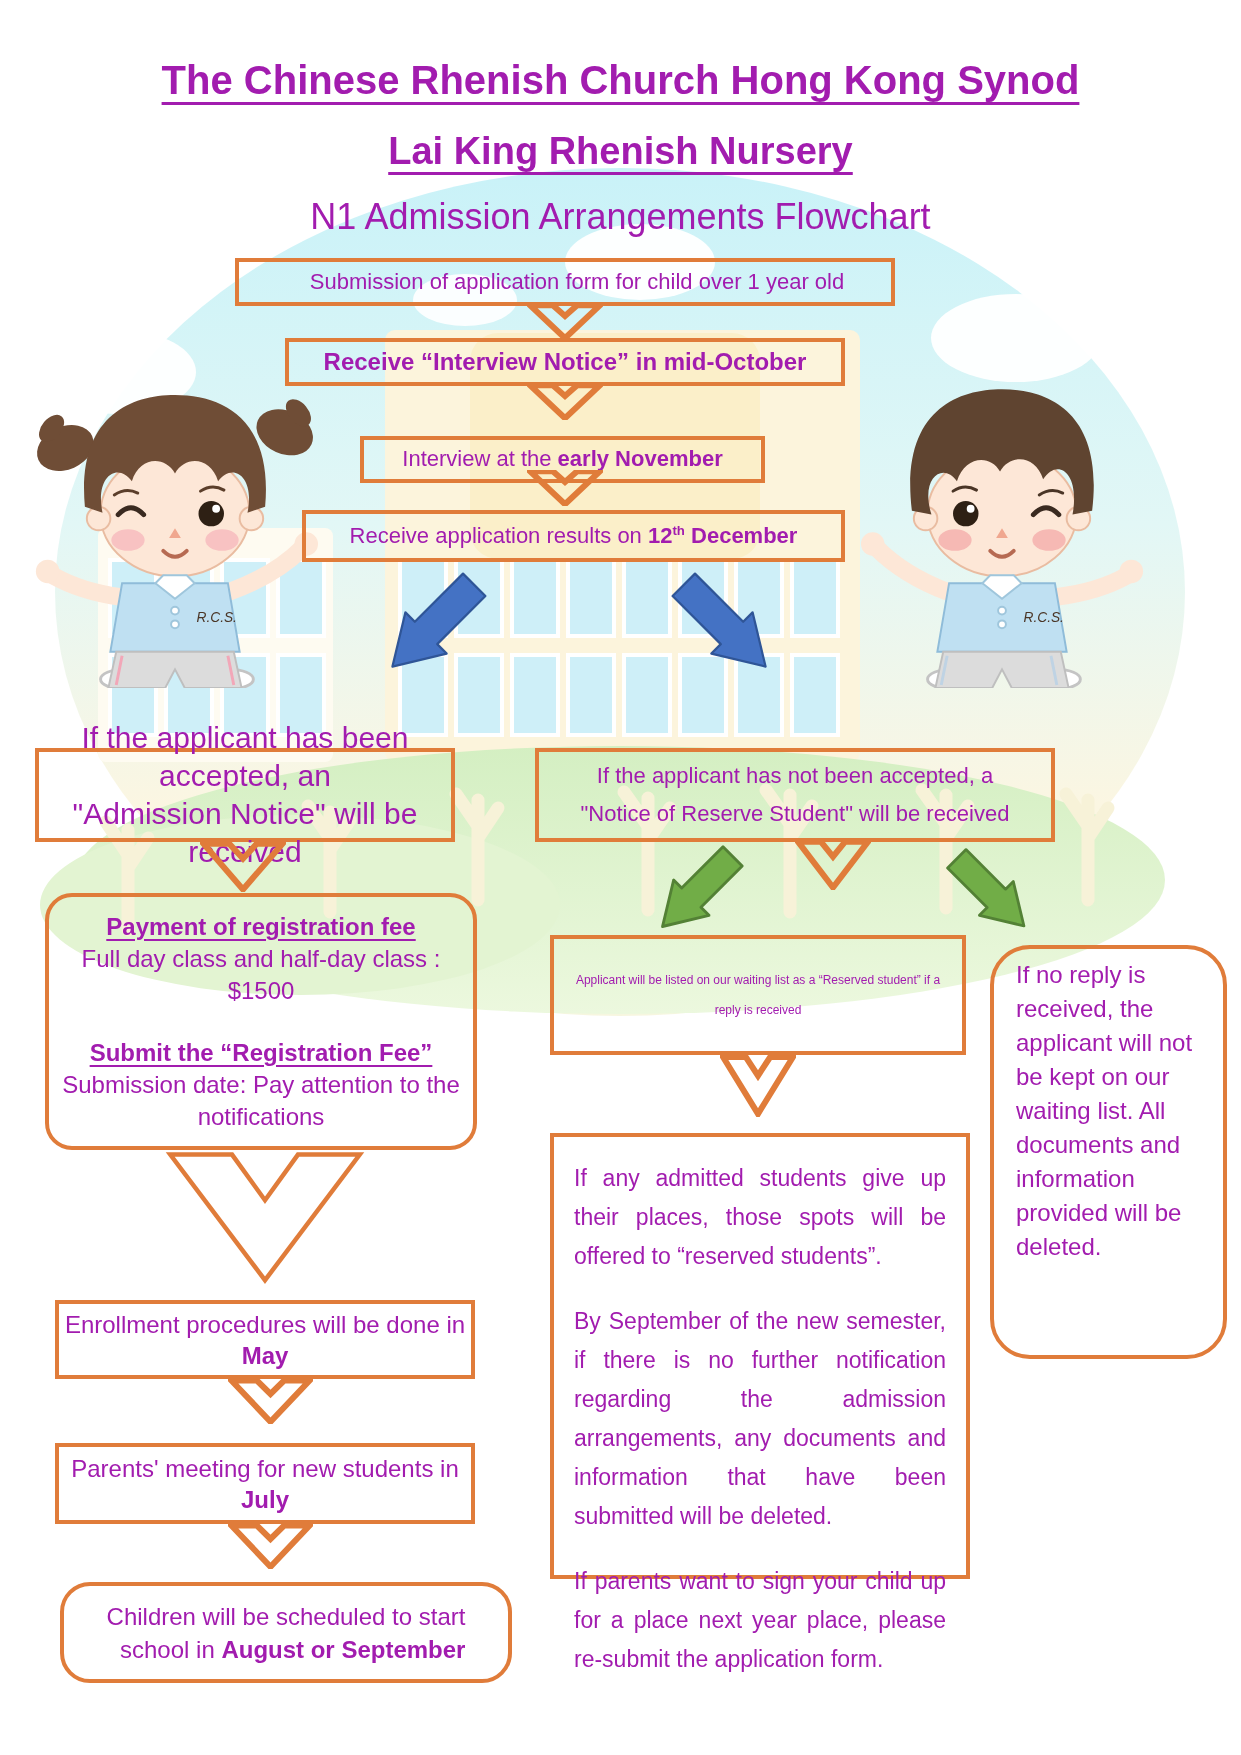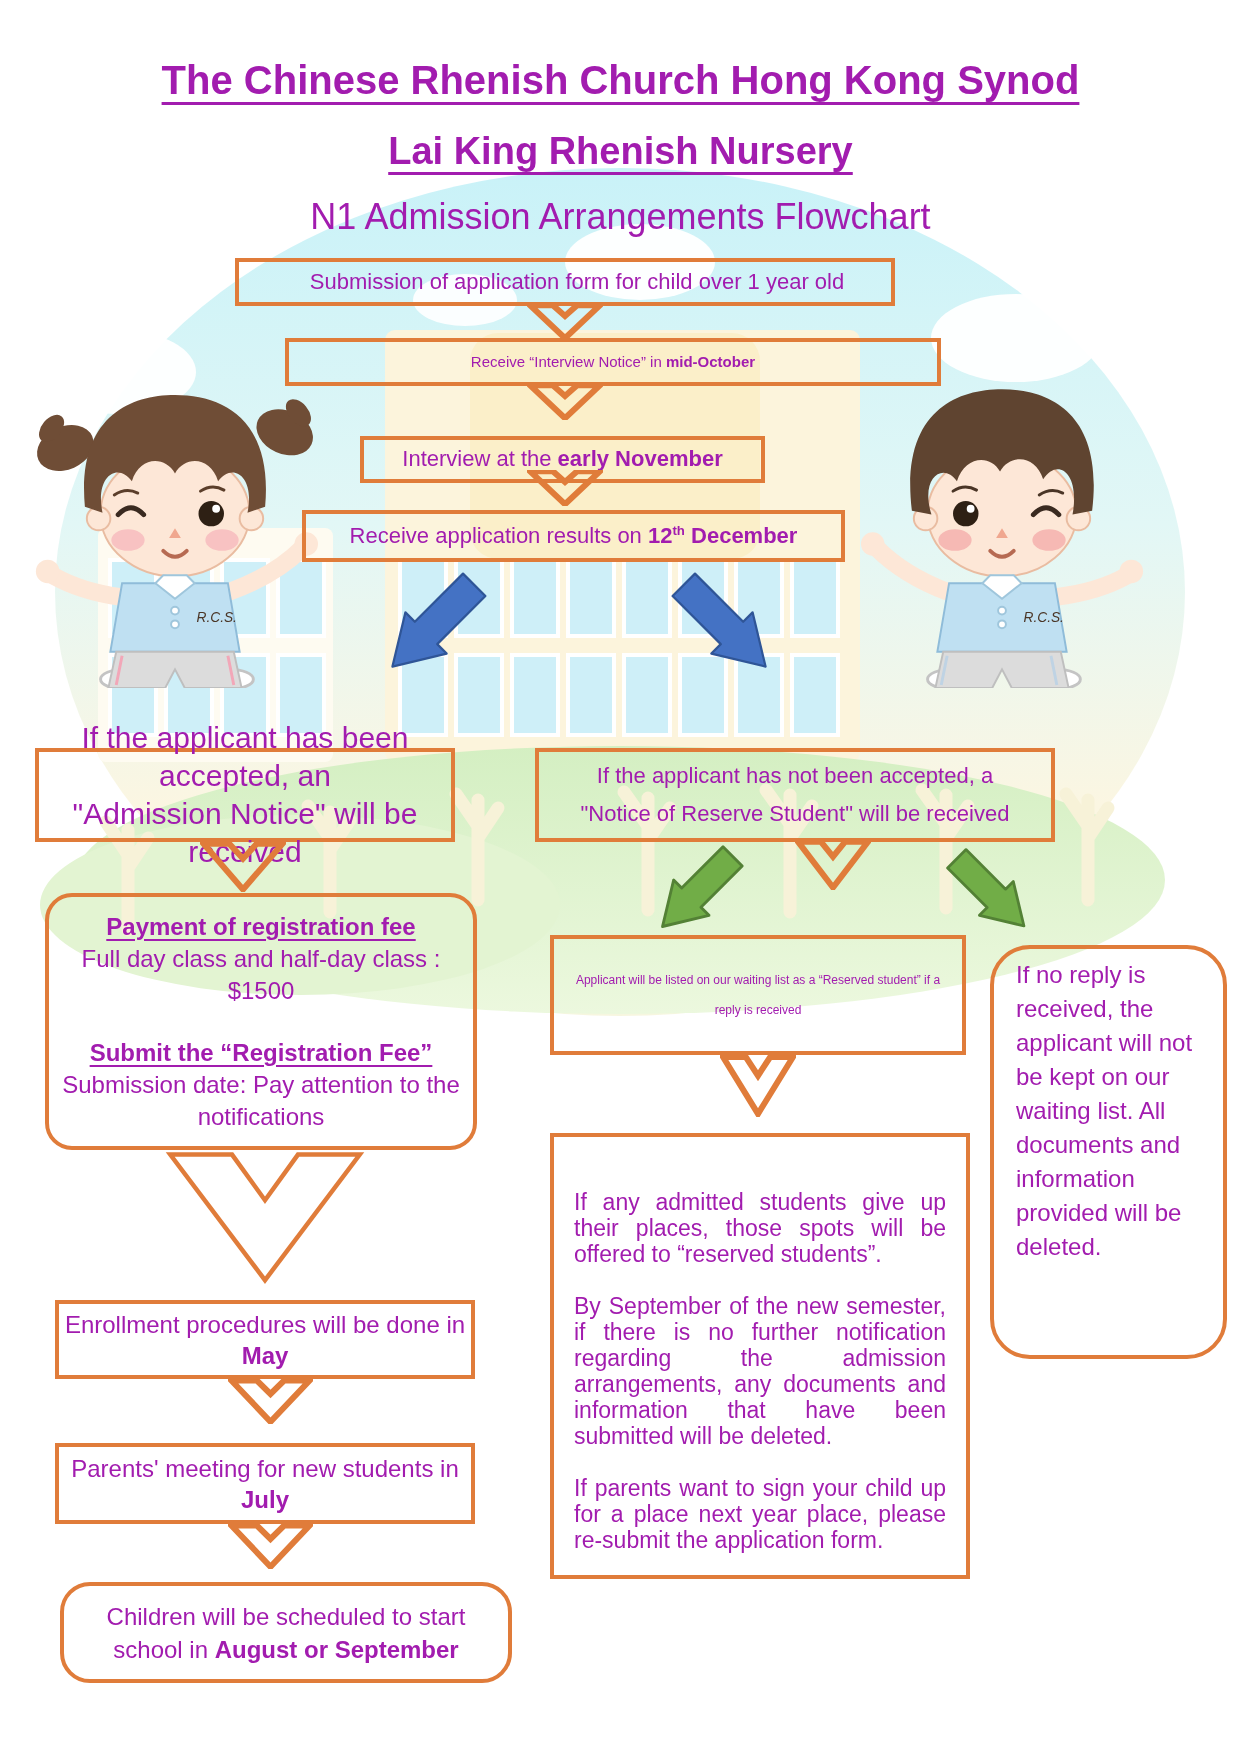--- a/index.html
+++ b/index.html
@@ -13,21 +13,21 @@
   .t1{top:58px;font-size:40px;}
   .t2{top:130px;font-size:38px;}
   .t3{top:196px;font-size:36px;font-weight:normal;}
   .underlined{text-decoration:underline;text-decoration-thickness:3px;text-underline-offset:8px;}
   
   .obox{
     position:absolute;border:4px solid #E07C3A;box-sizing:border-box;
     display:flex;align-items:center;justify-content:center;text-align:center;
     background:transparent;line-height:1.3;
   }
-  .rounded{border-radius:30px;}
+  .rounded{border-radius:30px;text-align:right;}
   .rounded-lg{border-radius:40px;}
   sup{font-size:0.6em;}
   .chev{position:absolute;}
   .blockarrow{position:absolute;}
   .paytitle{font-weight:bold;text-decoration:underline;text-decoration-thickness:2px;text-underline-offset:4px;}
   .just p{text-align:justify;margin:0 0 26px 0;}
   .just p:last-child{margin-bottom:0;}
 </style>
 </head>
 <body>
@@ -199,21 +199,21 @@
   </svg>
 
   <div class="obox" style="left:235px;top:258px;width:660px;height:48px;font-size:22px;padding-left:24px;">
     <span>Submission of application form for child over 1 year old</span>
   </div>
 
   <svg class="chev" style="left:527px;top:304px;" width="76" height="36" viewBox="0 0 100 60" preserveAspectRatio="none">
     <path d="M4,2 L34,2 L50,20 L66,2 L96,2 L50,57 Z" fill="none" stroke="#E07C3A" stroke-width="6" vector-effect="non-scaling-stroke"></path>
   </svg>
 
-  <div class="obox" style="left:285px;top:338px;width:656px;height:48px;font-size:15px;">
+  <div class="obox" style="left:285px;top:338px;width:560px;height:48px;font-size:24px;font-weight:bold;">
     <span>
       <span>Receive “Interview Notice” in </span><b>mid-October</b>
     </span>
   </div>
 
   <svg class="chev" style="left:527px;top:384px;" width="76" height="36" viewBox="0 0 100 60" preserveAspectRatio="none">
     <path d="M4,2 L34,2 L50,20 L66,2 L96,2 L50,57 Z" fill="none" stroke="#E07C3A" stroke-width="6" vector-effect="non-scaling-stroke"></path>
   </svg>
 
   <div class="obox" style="left:360px;top:436px;width:405px;height:47px;font-size:22px;">
@@ -310,22 +310,22 @@
   </div>
 
   <div class="obox" style="left:550px;top:935px;width:416px;height:120px;font-size:12px;line-height:30px;padding:0 14px;">
     <span>Applicant will be listed on our waiting list as a “Reserved student” if a reply is received</span>
   </div>
 
   <svg class="chev" style="left:720px;top:1055px;" width="76" height="62" viewBox="0 0 100 60" preserveAspectRatio="none">
     <path d="M4,2 L34,2 L50,20 L66,2 L96,2 L50,57 Z" fill="none" stroke="#E07C3A" stroke-width="6" vector-effect="non-scaling-stroke"></path>
   </svg>
 
-  <div class="obox just" style="left:550px;top:1133px;width:420px;height:446px;font-size:23px;line-height:26px;
-              align-items:flex-end;justify-content:flex-start;text-align:left;padding:22px 20px;">
+  <div class="obox just" style="left:550px;top:1133px;width:420px;height:446px;font-size:23px;line-height:39px;
+              align-items:flex-start;justify-content:flex-start;text-align:left;padding:22px 20px;">
     <div>
       <p>If any admitted students give up their places, those spots will be offered to “reserved students”.</p>
       <p>By September of the new semester, if there is no further notification regarding the admission arrangements, any documents and information that have been submitted will be deleted.</p>
       <p>If parents want to sign your child up for a place next year place, please re-submit the application form.</p>
     </div>
   </div>
 
   <div class="obox rounded-lg" style="left:990px;top:945px;width:237px;height:414px;font-size:24px;line-height:34px;
               text-align:left;padding:9px 22px;align-items:flex-start;">
     <span>If no reply is received, the applicant will not be kept on our waiting list. All documents and information provided will be deleted.</span>

